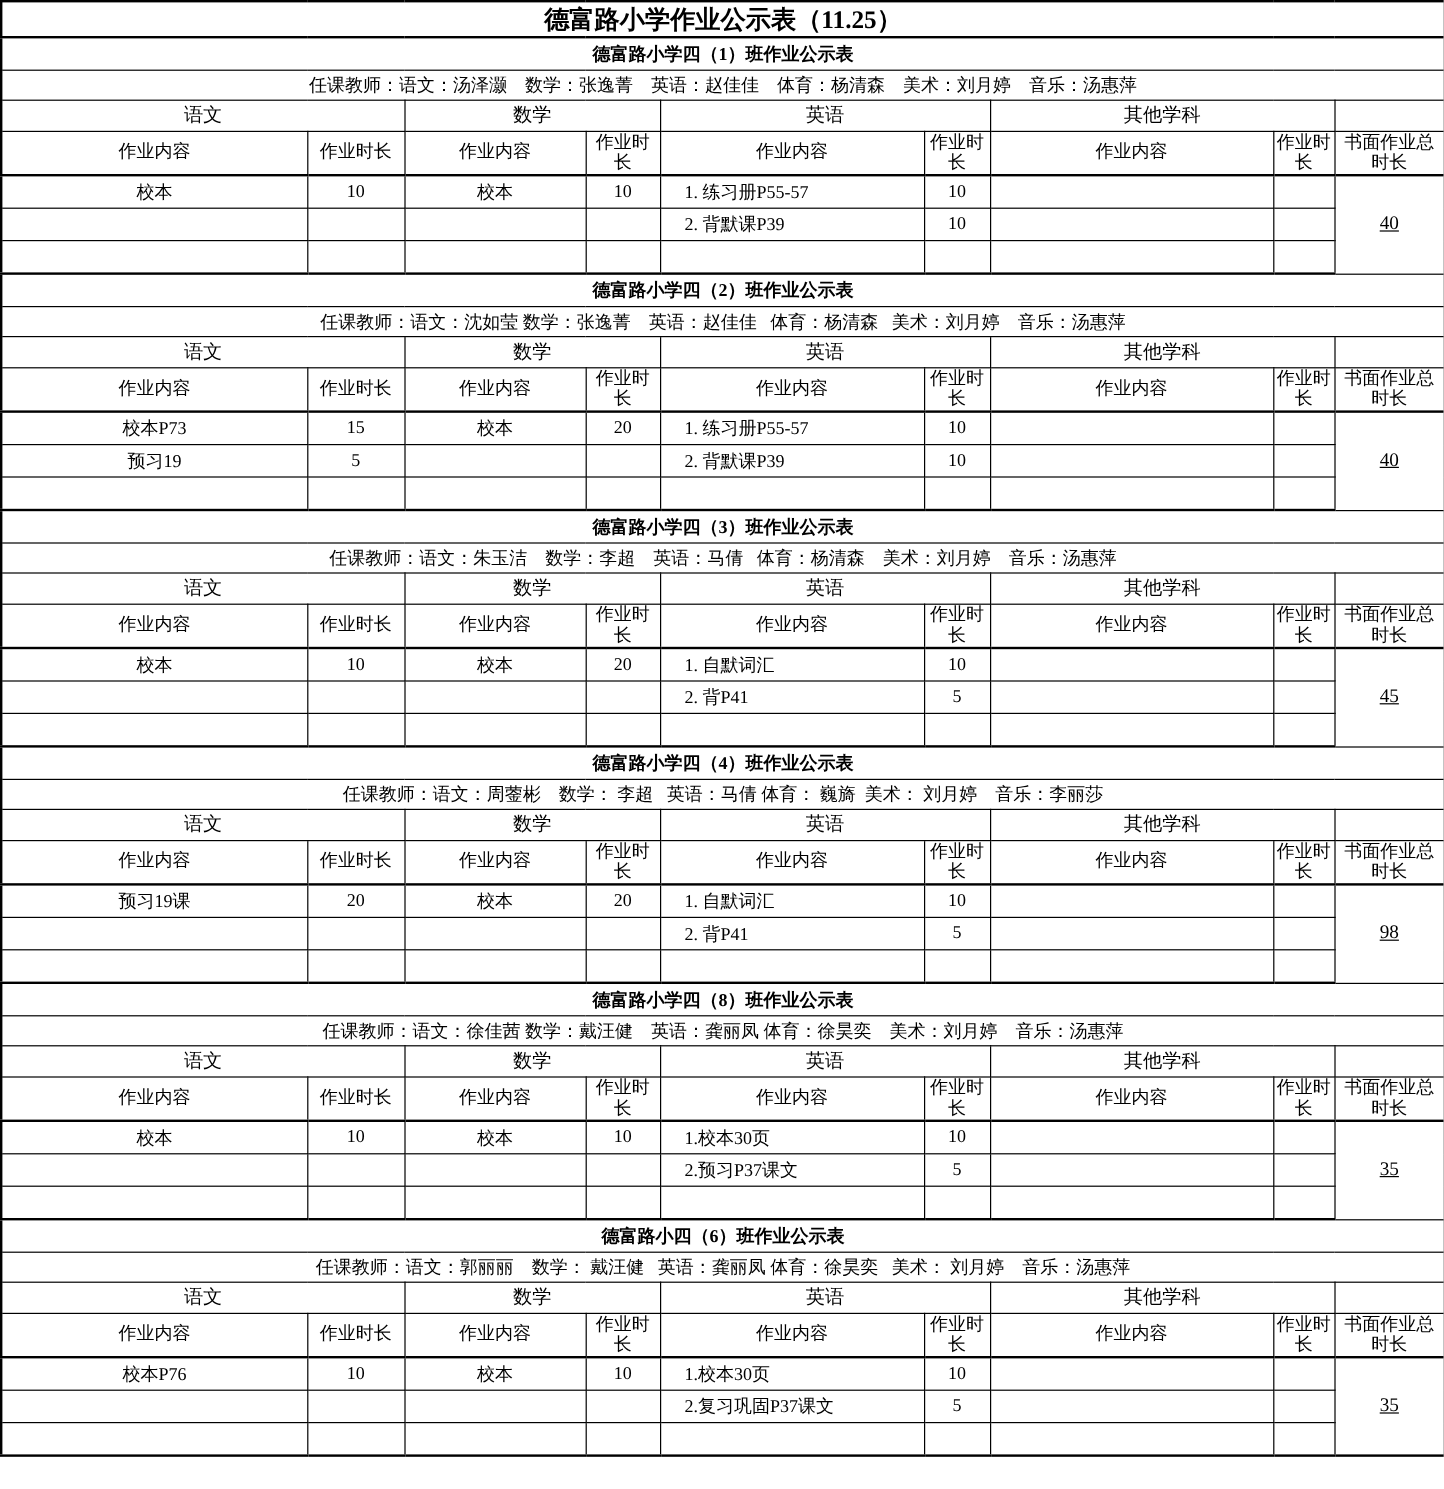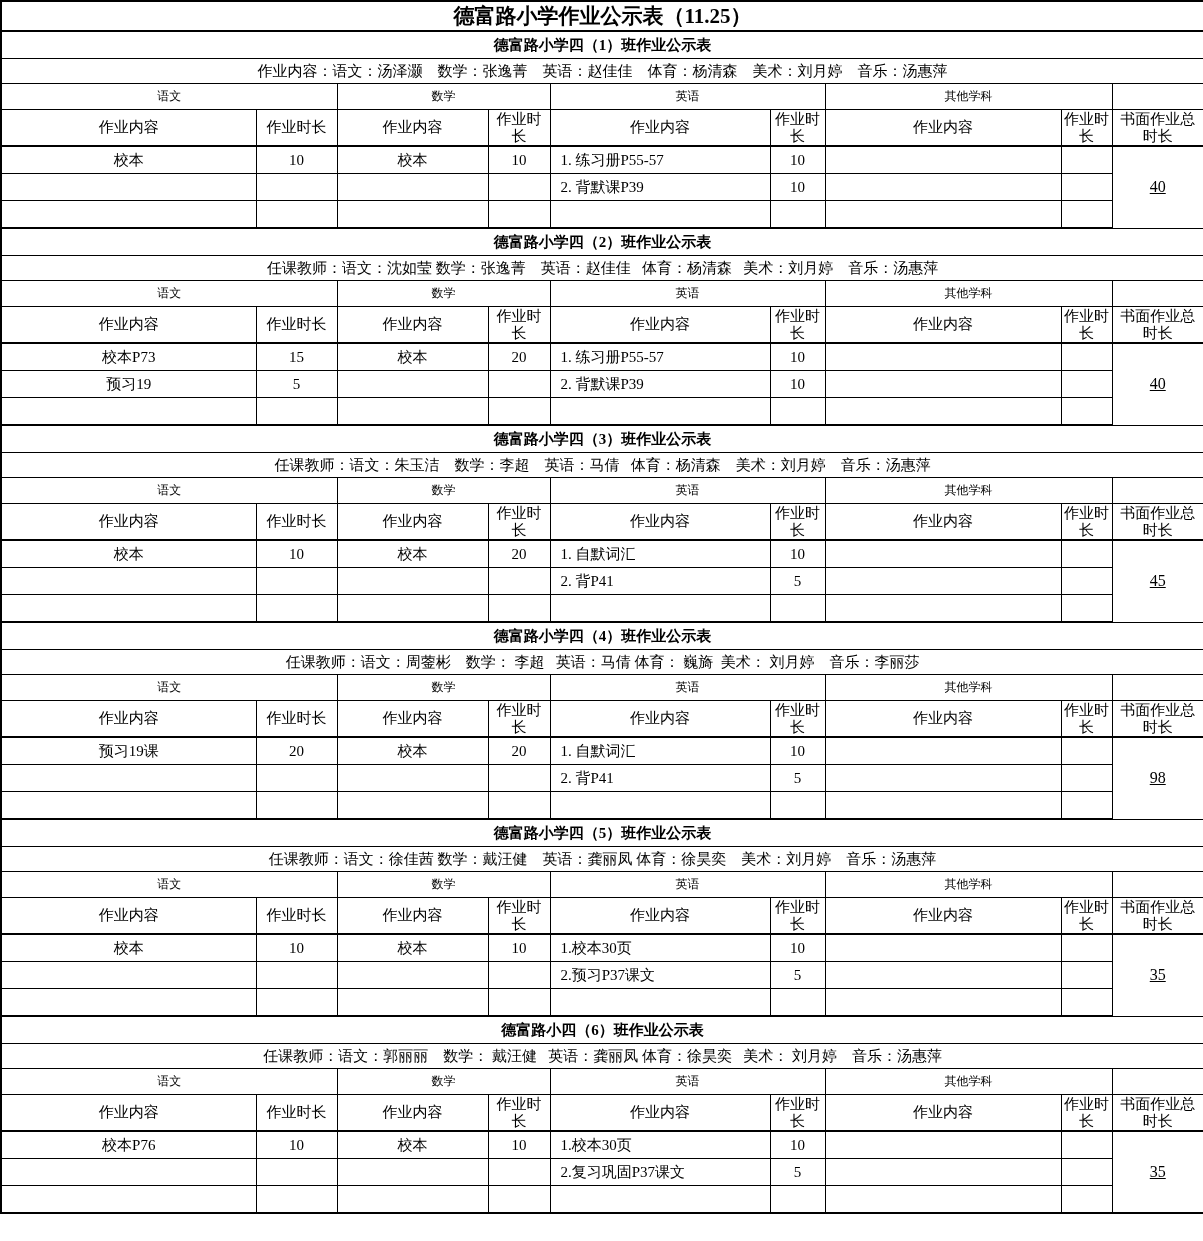--- a/index.html
+++ b/index.html
@@ -27,31 +27,31 @@
     word-break: break-all;
   }
   tr.main-title td {
     height: 27px;
     font-size: 21px;
     font-weight: bold;
     border-bottom: 2px solid #000;
   }
   tr.sec-title td { height: 26px; font-size: 15px; font-weight: bold; }
   tr.teacher td { height: 24px; font-size: 15px; white-space: pre; }
-  tr.subject td { height: 25px; font-size: 12px; }
+  tr.subject td { height: 25px; font-size: 16px; }
   tr.colhead td {
     height: 35px;
     font-size: 15px;
     line-height: 17px;
     border-bottom: 2px solid #000;
     padding: 0 2px;
   }
   tr.data td { height: 26px; }
   tr.data.last td { border-bottom: 2px solid #000; }
-  td.eng { text-align: left; padding-left: 10px; }
+  td.eng { text-align: left; padding-left: 20px; }
   td.total-cell { font-size: 16px; text-decoration: underline; }
 </style>
 </head>
 <body>
 
 <div class="sheet">
   <table class="worksheet">
     <colgroup>
       <col style="width:255px">
         <col style="width:81px">
@@ -65,21 +65,21 @@
     </colgroup>
     <tbody id="sheet-body">
       <tr class="main-title">
         <td colspan="9">德富路小学作业公示表（11.25）</td>
       </tr>
 
   <tr class="sec-title">
     <td colspan="9">德富路小学四（1）班作业公示表</td>
   </tr>
   <tr class="teacher">
-    <td colspan="9">作业内容：语文：汤泽灏    数学：张逸菁    英语：赵佳佳    体育：杨清森    美术：刘月婷    音乐：汤惠萍</td>
+    <td colspan="9">任课教师：语文：汤泽灏    数学：张逸菁    英语：赵佳佳    体育：杨清森    美术：刘月婷    音乐：汤惠萍</td>
   </tr>
   <tr class="subject">
     <td colspan="2">语文</td>
     <td colspan="2">数学</td>
     <td colspan="2">英语</td>
     <td colspan="2">其他学科</td>
     <td></td>
   </tr>
   <tr class="colhead">
     <td>作业内容</td>
@@ -286,21 +286,21 @@
     <td></td>
     <td></td>
     <td></td>
     <td class="eng"></td>
     <td></td>
     <td></td>
     <td></td>
   </tr>
 
   <tr class="sec-title">
-    <td colspan="9">德富路小学四（5）班作业公示表</td>
+    <td colspan="9">德富路小学四（8）班作业公示表</td>
   </tr>
   <tr class="teacher">
     <td colspan="9">任课教师：语文：徐佳茜 数学：戴汪健    英语：龚丽凤 体育：徐昊奕    美术：刘月婷    音乐：汤惠萍</td>
   </tr>
   <tr class="subject">
     <td colspan="2">语文</td>
     <td colspan="2">数学</td>
     <td colspan="2">英语</td>
     <td colspan="2">其他学科</td>
     <td></td>

